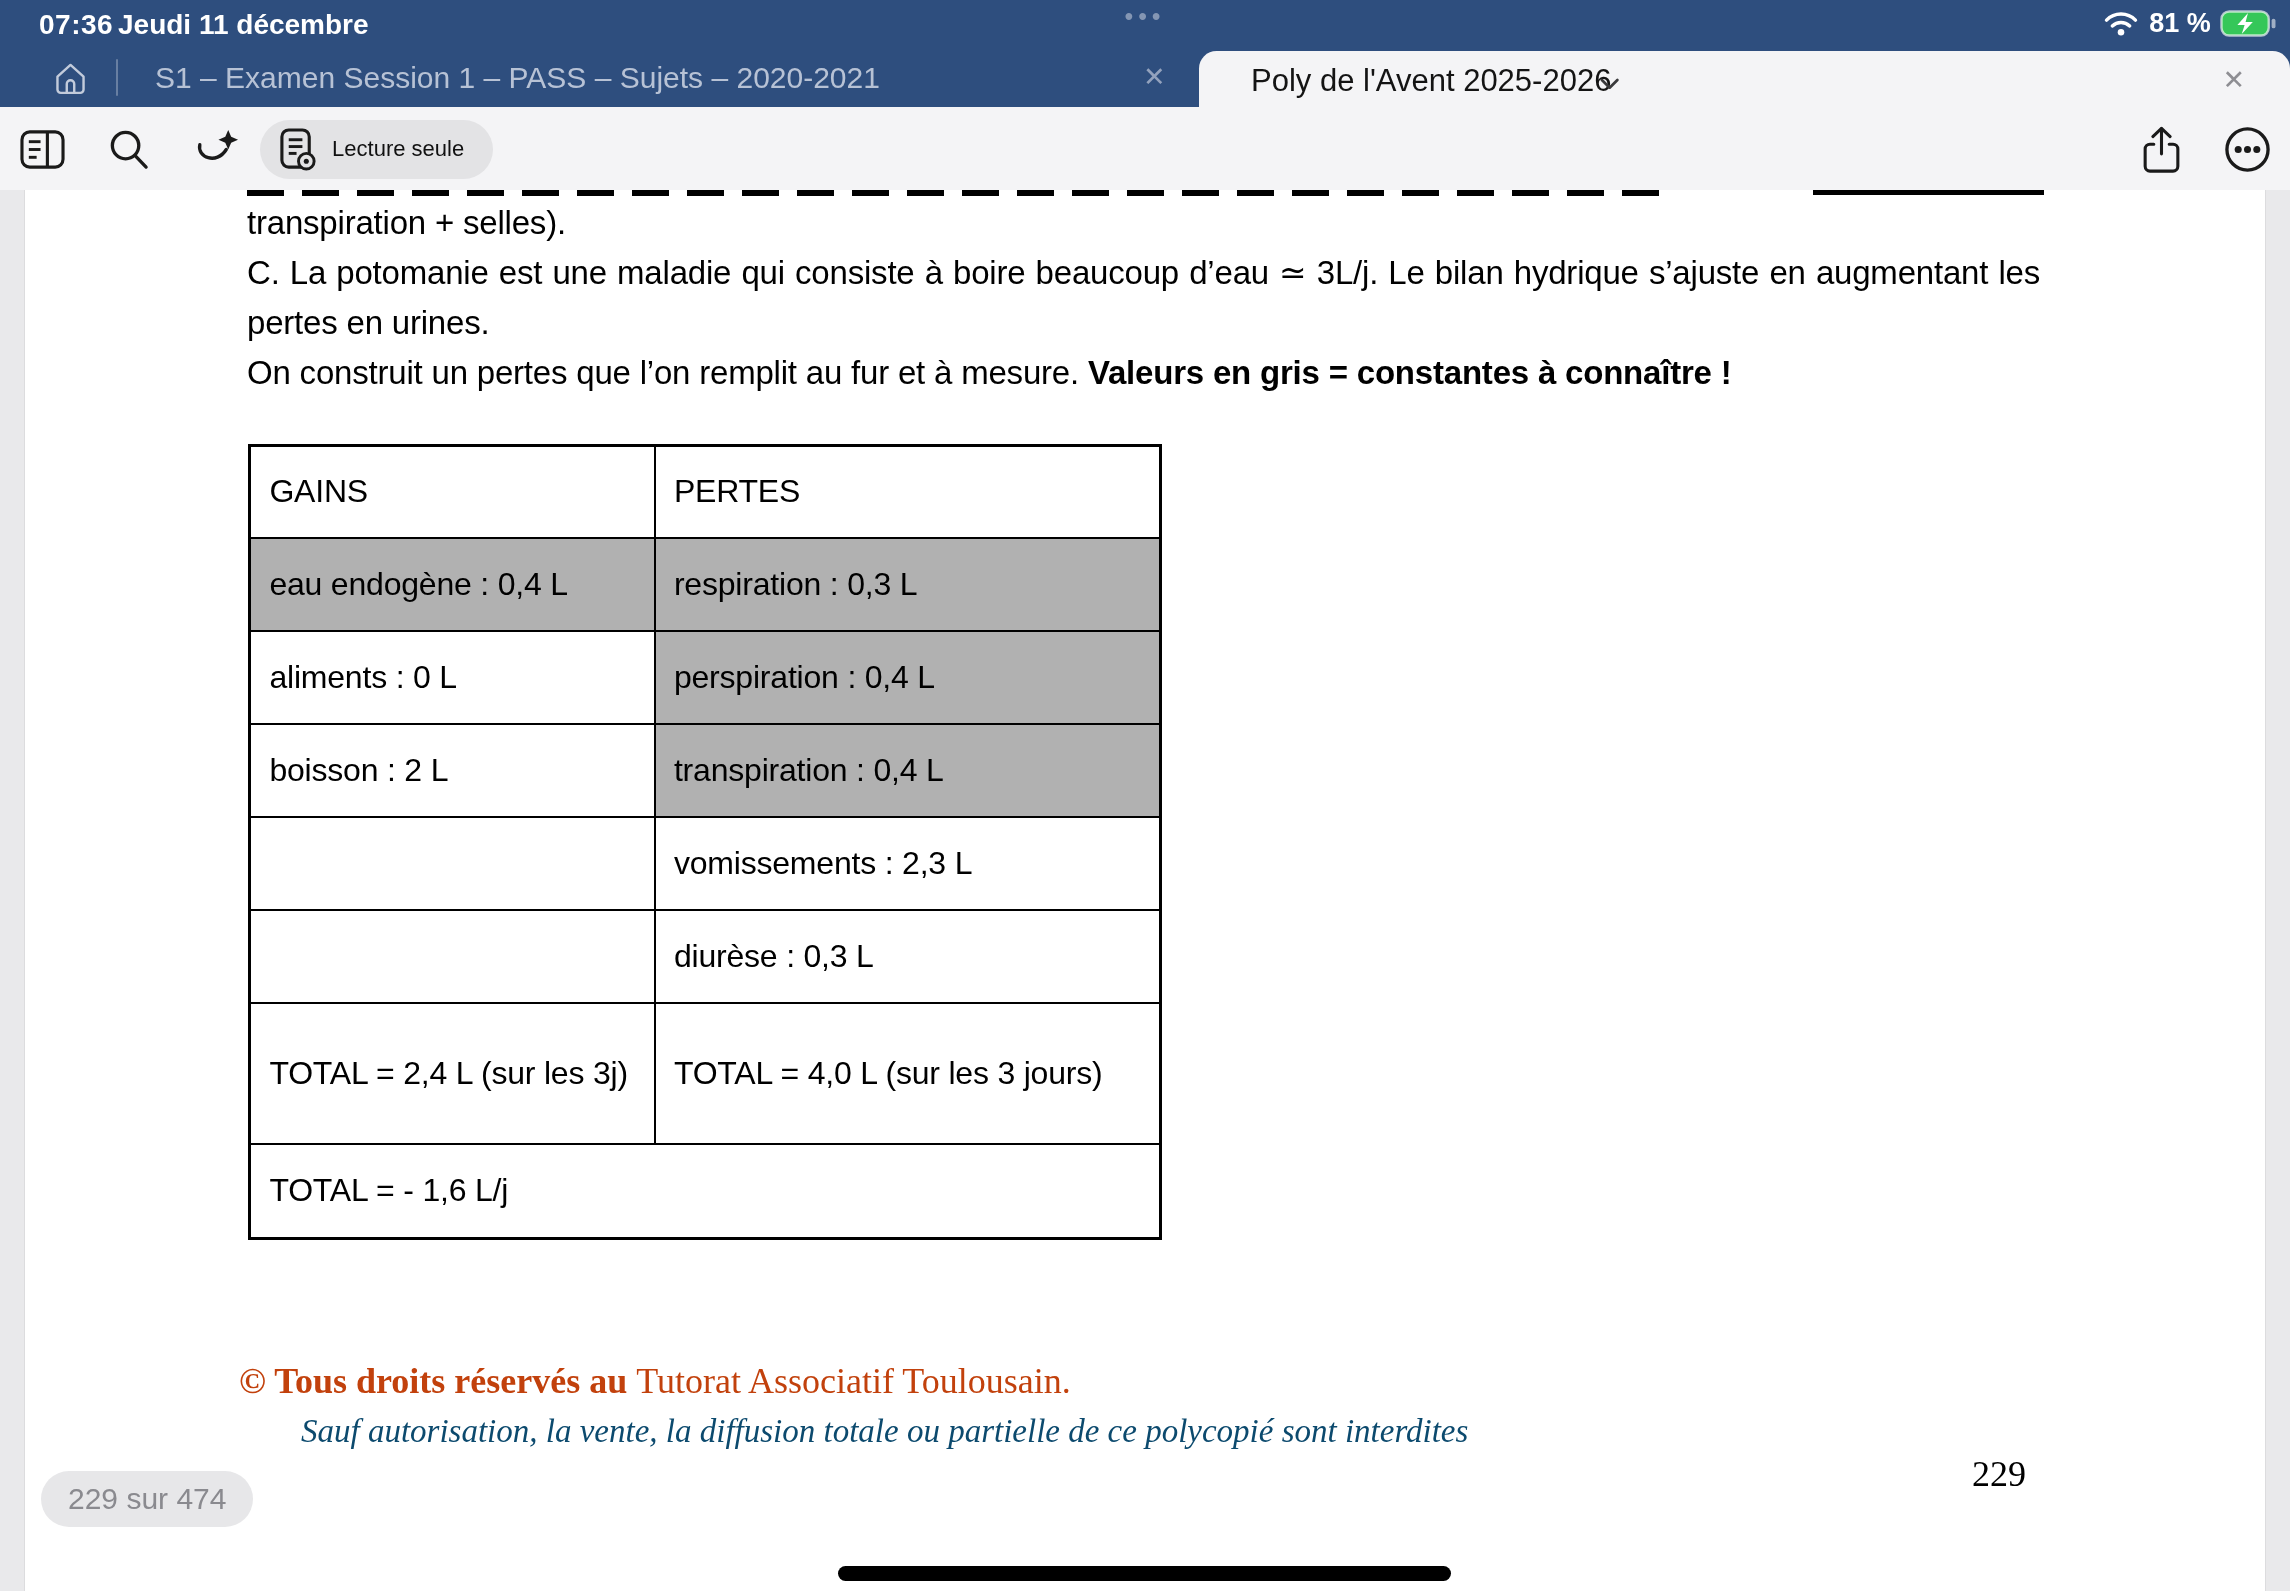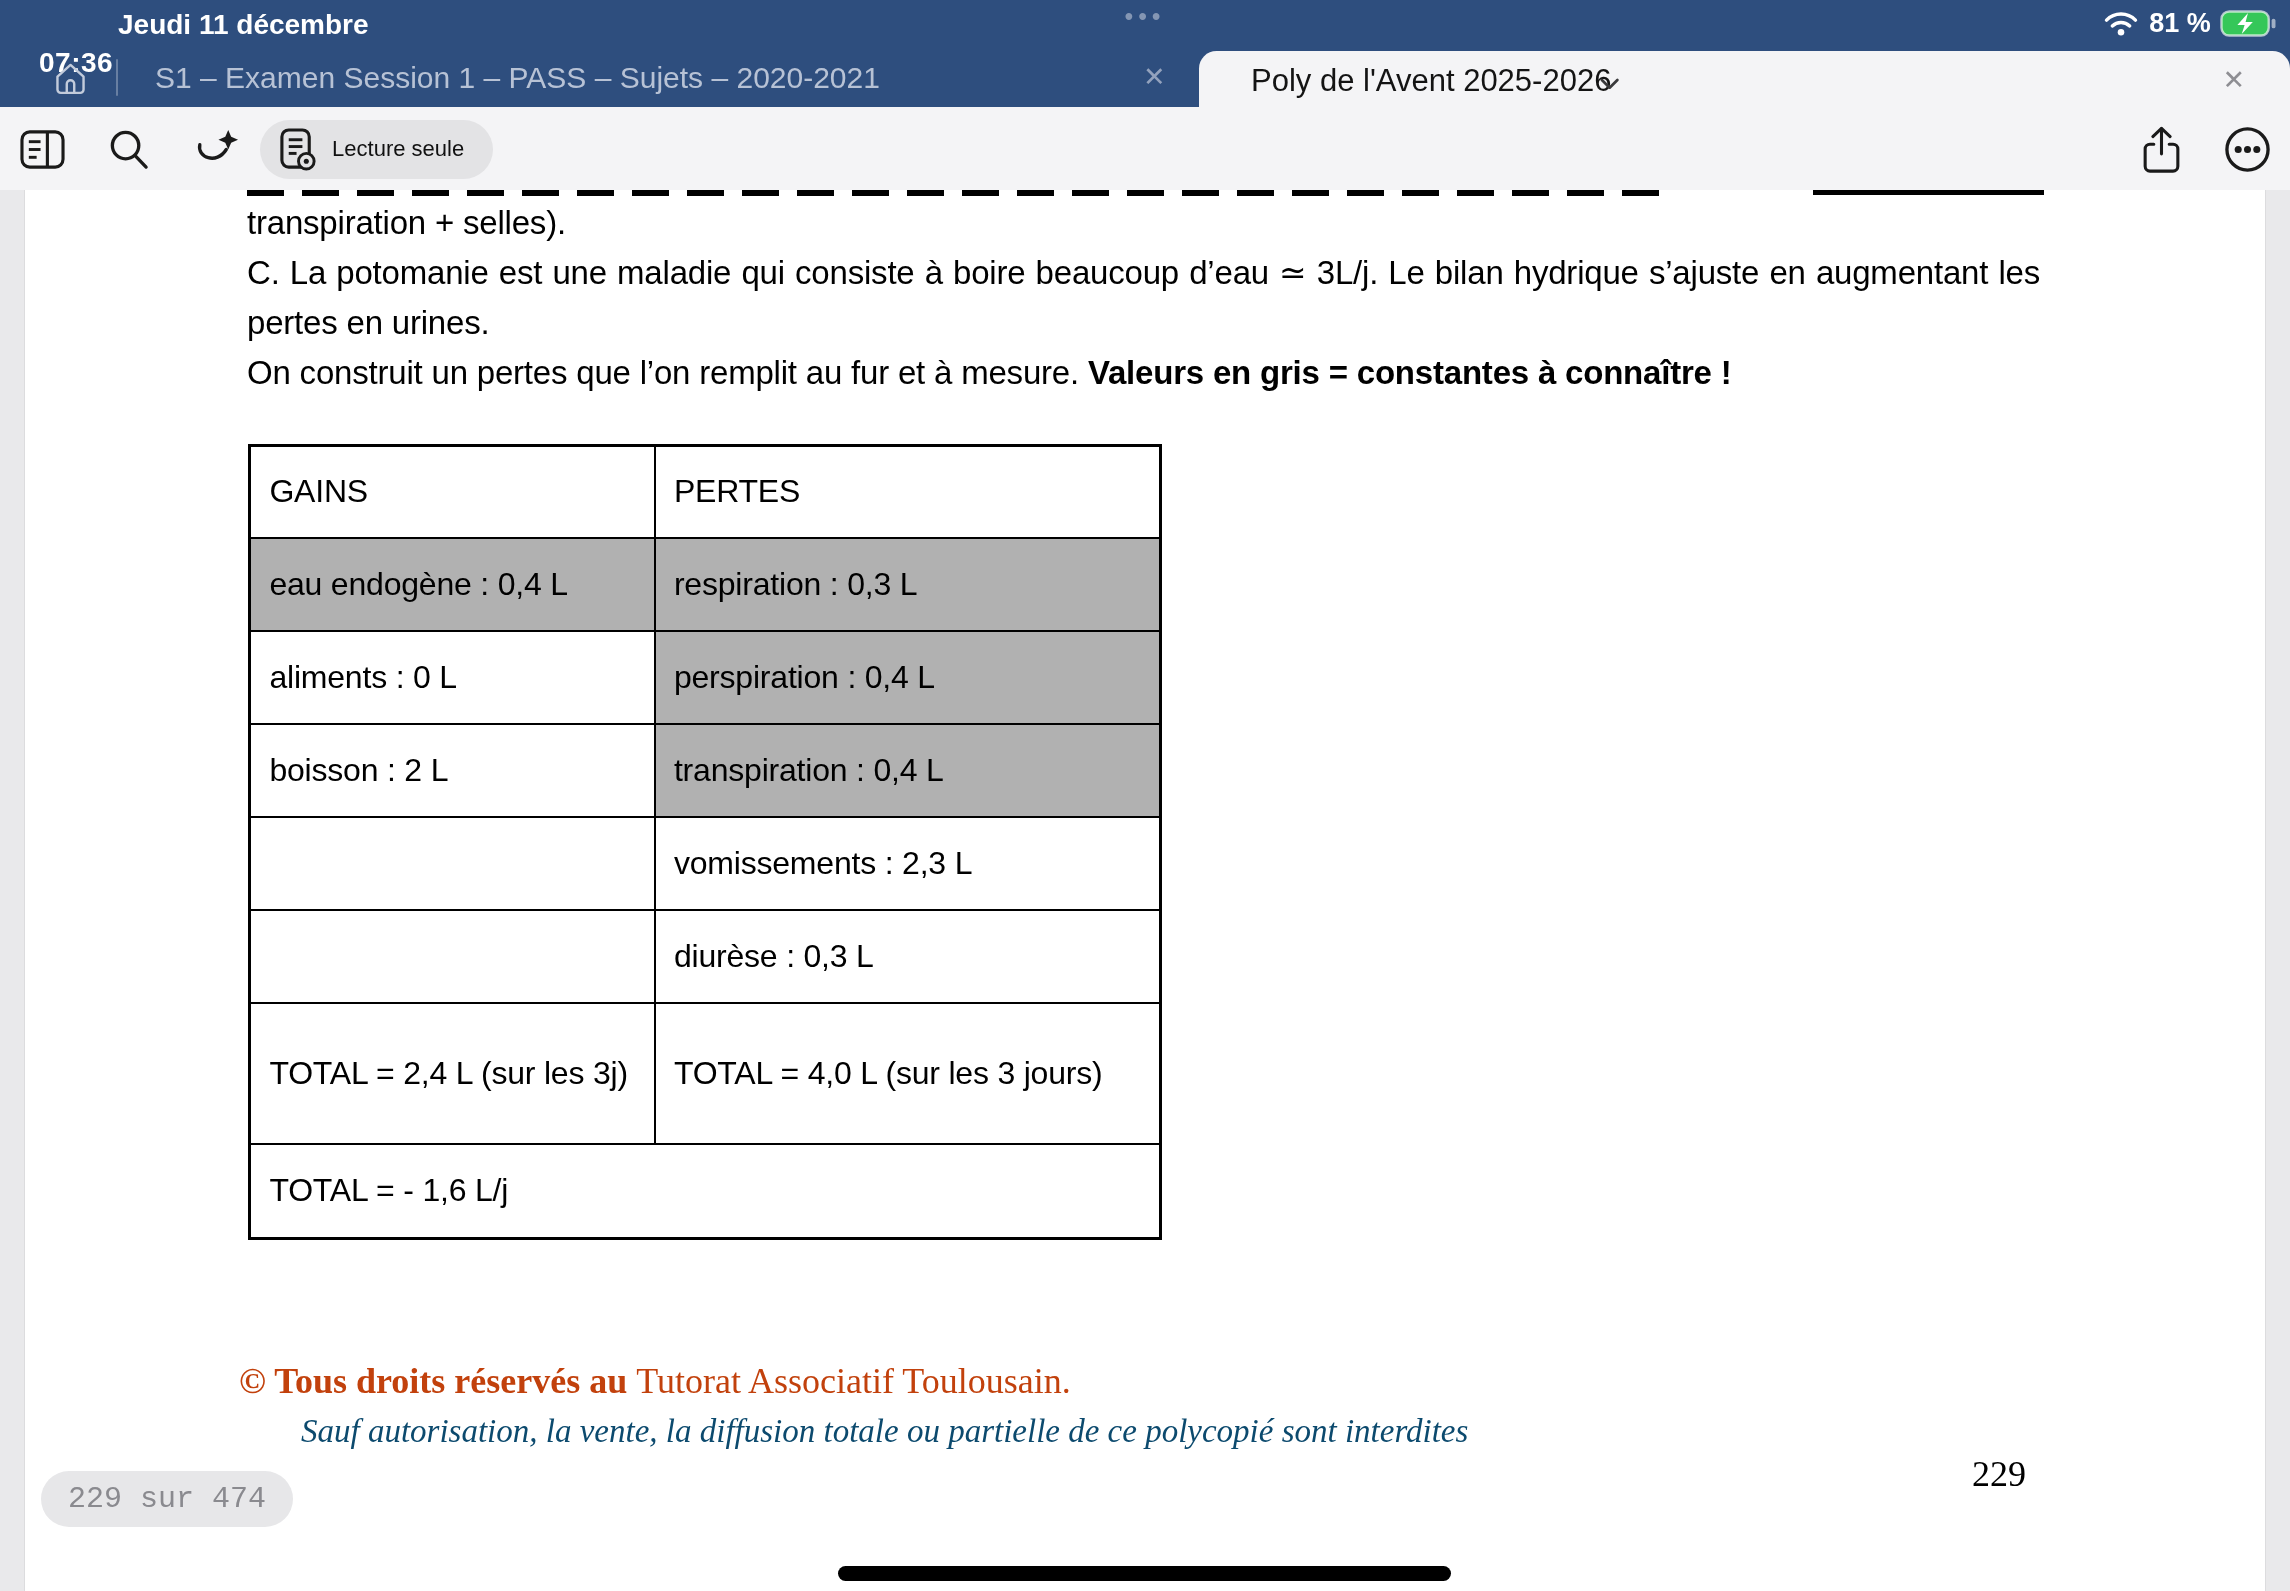--- a/index.html
+++ b/index.html
@@ -4,21 +4,21 @@
 <style>
   html,body{margin:0;padding:0;}
   .stage{
     position:relative;width:2290px;height:1591px;overflow:hidden;
     background:#fff;font-family:"Liberation Sans","DejaVu Sans",sans-serif;
     -webkit-font-smoothing:antialiased;
   }
   
   .chrome-top{position:absolute;left:0;top:0;width:100%;height:107px;background:var(--chrome-blue);z-index:3;}
   .statusbar{position:absolute;left:0;top:0;width:100%;height:47px;color:#fff;}
-  .sb-time{position:absolute;left:39px;top:8.7px;font-size:28px;font-weight:700;letter-spacing:0.5px;margin-top:38px;}
+  .sb-time{position:absolute;left:39px;top:8.7px;font-size:28px;font-weight:700;letter-spacing:0.5px;}
   .sb-date{position:absolute;left:118px;top:8.7px;font-size:28px;font-weight:600;}
   .sb-dots{position:absolute;left:50%;top:1.9px;transform:translateX(-50%);font-size:25px;letter-spacing:4.9px;color:#8496b3;}
   .sb-right{position:absolute;right:13.6px;top:7.8px;display:flex;align-items:center;gap:9.7px;}
   .sb-percent{font-size:27px;font-weight:600;}
   
   .tabrow{position:absolute;left:0;top:47px;width:100%;height:60px;}
   .home-btn{position:absolute;left:49px;top:8.7px;width:43px;height:43px;display:flex;align-items:center;justify-content:center;}
   .vsep{position:absolute;left:116px;top:11.6px;width:1.9px;height:37px;background:rgba(255,255,255,.28);border-radius:1px;}
   .tab-inactive-title{position:absolute;left:155px;top:13.6px;font-size:30px;font-weight:500;color:var(--tab-inactive-text);white-space:nowrap;}
   .tab-inactive-close{position:absolute;left:1143px;top:13.6px;font-size:27px;color:#93a2bd;cursor:default;}
@@ -60,21 +60,21 @@
   td.gray{background:var(--table-gray);}
   td.total-cell{text-align:justify;line-height:49px;}
   tr.footer-row td{padding-right:19.4px;}
   
   .copyright{position:absolute;left:239px;top:1170px;font-family:"Liberation Serif","DejaVu Serif",serif;font-size:36px;color:#c2410c;}
   .copyright b{font-weight:700;}
   .disclaimer{position:absolute;left:301px;top:1223px;font-family:"Liberation Serif","DejaVu Serif",serif;font-style:italic;font-size:33px;color:#0c4a6e;}
   .pagenum{position:absolute;left:1972px;top:1263px;font-family:"Liberation Serif","DejaVu Serif",serif;font-size:36px;color:#000;}
   .page-indicator{
     position:absolute;left:41px;top:1281px;height:56px;border-radius:28px;background:#e7e7e9;
-    display:flex;align-items:center;padding:0 27px;font-size:30px;color:#8a8a8f;font-family:Liberation Mono, monospace;
+    display:flex;align-items:center;padding:0 27px;font-size:30px;color:#8a8a8f;
   }
   .home-indicator{position:absolute;left:838px;top:1376px;width:613px;height:14.6px;border-radius:7.8px;background:#000;}
   svg{display:block;}
 </style>
 </head>
 <body>
 
 <div class="stage">
 
   <div class="chrome-top">

